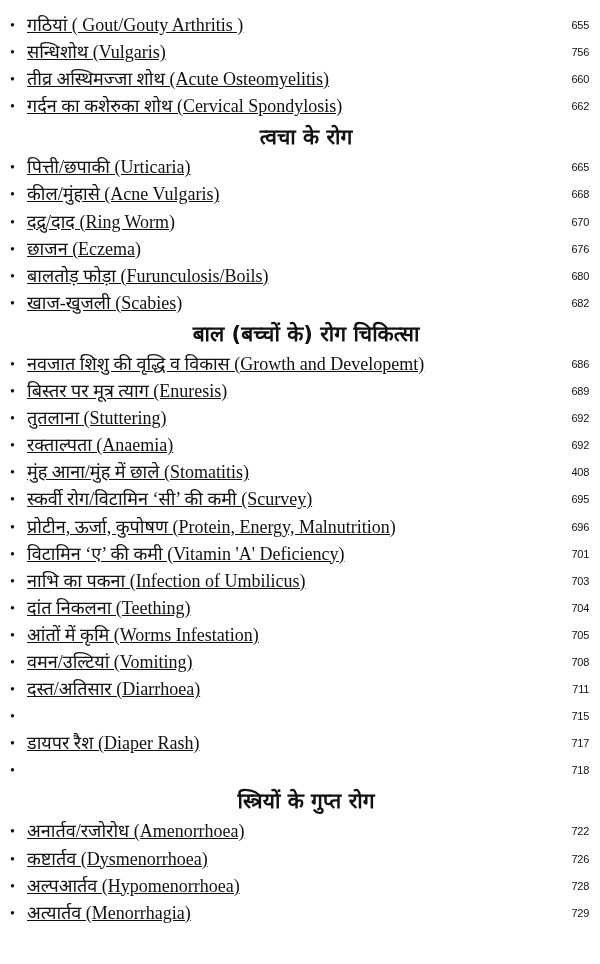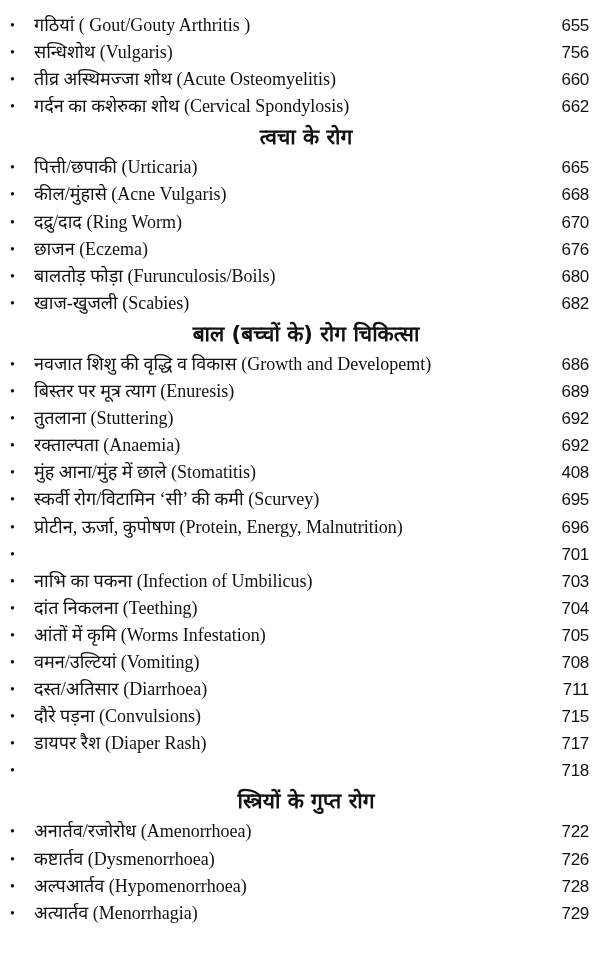--- a/index.html
+++ b/index.html
@@ -29,29 +29,30 @@
       white-space: nowrap;
     }
     .bullet {
       position: absolute;
       left: 10px;
       top: 0;
       font-size: 14px;
     }
     .label {
       position: absolute;
-      left: 34px;
+      left: 27px;
       top: 0;
+      text-decoration: underline;
     }
     .page-num {
       position: absolute;
       right: 11px;
       top: 0;
       font-family: "Liberation Sans", "DejaVu Sans", sans-serif;
-      font-size: 17px;
+      font-size: 11px;
       letter-spacing: -0.3px;
     }
     .heading {
       height: 34px;
       line-height: 34px;
       text-align: center;
       font-size: 21px;
       font-weight: bold;
       font-family: "DejaVu Sans", "Liberation Sans", sans-serif;
       padding-left: 12px;
@@ -151,20 +152,21 @@
       <span class="label">स्कर्वी रोग/विटामिन ‘सी’ की कमी (Scurvey)</span>
       <span class="page-num">695</span>
     </div>
     <div class="row">
       <span class="bullet">•</span>
       <span class="label">प्रोटीन, ऊर्जा, कुपोषण (Protein, Energy, Malnutrition)</span>
       <span class="page-num">696</span>
     </div>
     <div class="row">
       <span class="bullet">•</span>
+      <span class="label">विटामिन ‘ए’ की कमी (Vitamin 'A' Deficiency)</span>
       <span class="page-num">701</span>
     </div>
     <div class="row">
       <span class="bullet">•</span>
       <span class="label">नाभि का पकना (Infection of Umbilicus)</span>
       <span class="page-num">703</span>
     </div>
     <div class="row">
       <span class="bullet">•</span>
       <span class="label">दांत निकलना (Teething)</span>
@@ -180,21 +182,20 @@
       <span class="label">वमन/उल्टियां (Vomiting)</span>
       <span class="page-num">708</span>
     </div>
     <div class="row">
       <span class="bullet">•</span>
       <span class="label">दस्त/अतिसार (Diarrhoea)</span>
       <span class="page-num">711</span>
     </div>
     <div class="row">
       <span class="bullet">•</span>
-      <span class="label">दौरे पड़ना (Convulsions)</span>
       <span class="page-num">715</span>
     </div>
     <div class="row">
       <span class="bullet">•</span>
       <span class="label">डायपर रैश (Diaper Rash)</span>
       <span class="page-num">717</span>
     </div>
     <div class="row">
       <span class="bullet">•</span>
       <span class="page-num">718</span>

